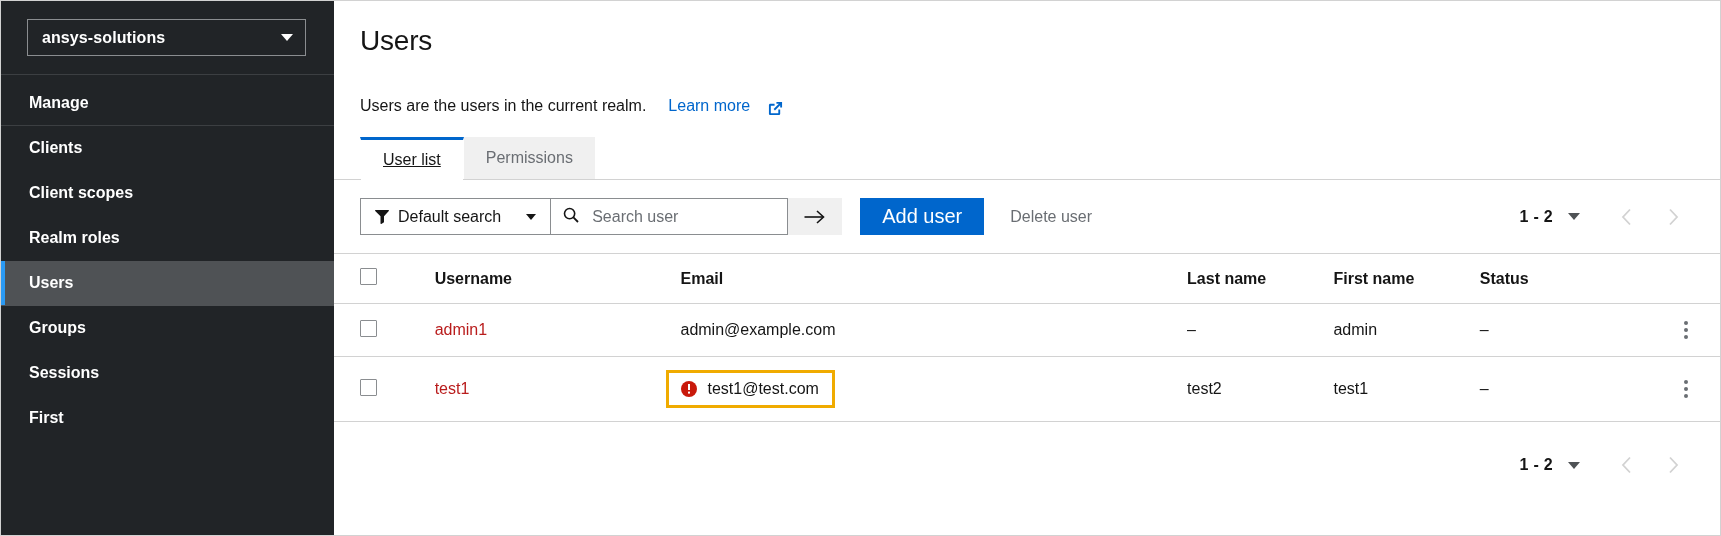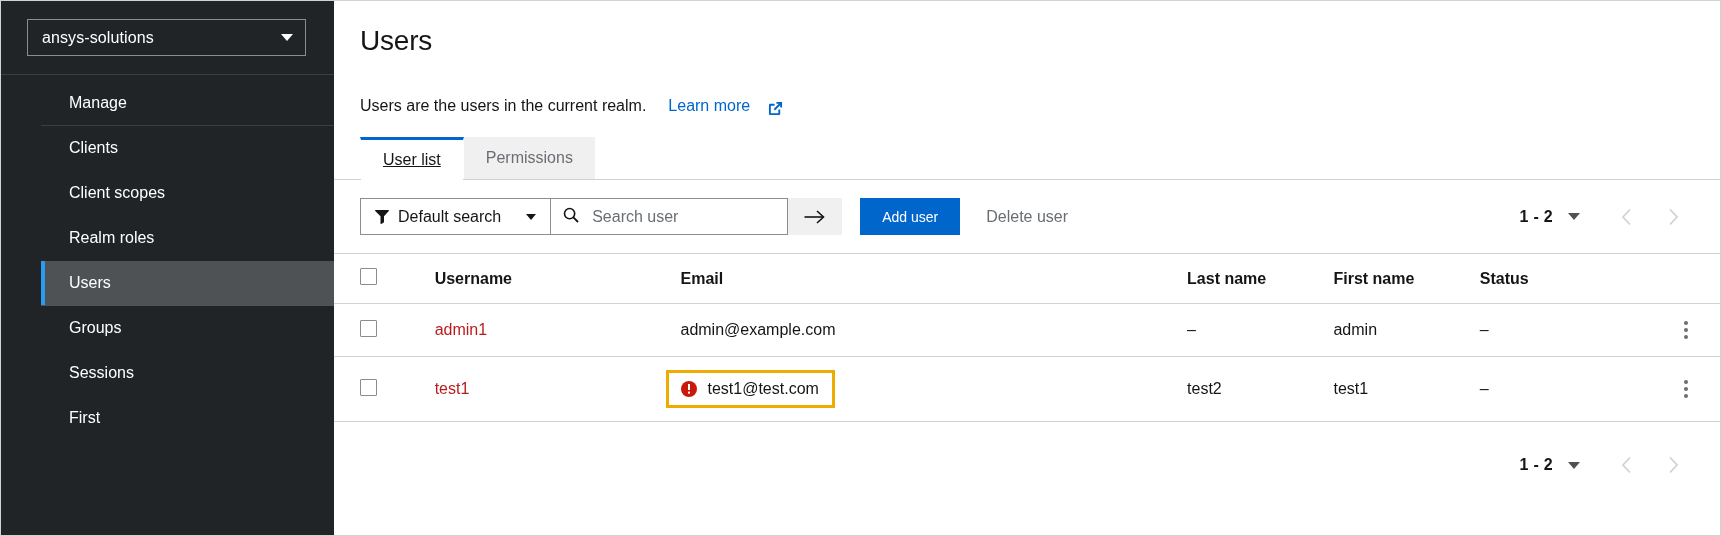--- a/index.html
+++ b/index.html
@@ -23,20 +23,21 @@
   }
 
   
   .sidebar {
     width: 333px;
     min-width: 333px;
     background: #212427;
     display: flex;
     flex-direction: column;
     position: relative;
+    font-weight: bold;
   }
   .realm-select-wrap {
     padding: 18px 28px 18px 26px;
     border-bottom: 1px solid #3c3f42;
   }
   .realm-select {
     height: 37px;
     border: 1px solid #8a8d90;
     background: #212427;
     display: flex;
@@ -52,21 +53,20 @@
     letter-spacing: .1px;
   }
   .caret-down {
     width: 0; height: 0;
     border-left: 6px solid transparent;
     border-right: 6px solid transparent;
     border-top: 7px solid #ffffff;
   }
   .nav {
     padding-top: 6px;
-    padding-left: 40px;
   }
   .nav-item {
     height: 45px;
     display: flex;
     align-items: center;
     padding-left: 28px;
     color: #ffffff;
     font-size: 16px;
     box-sizing: border-box;
     cursor: pointer;
@@ -223,21 +223,21 @@
     align-items: center;
     justify-content: center;
     cursor: pointer;
     box-sizing: border-box;
   }
   .btn-primary {
     height: 37px;
     background: #0066cc;
     color: #ffffff;
     border: none;
-    font-size: 14px;
+    font-size: 20px;
     font-family: "Liberation Sans", sans-serif;
     padding: 0 22px;
     margin-left: 18px;
     cursor: pointer;
   }
   .btn-link-disabled {
     font-size: 16px;
     color: #6a6e73;
     margin-left: 26px;
     cursor: default;

